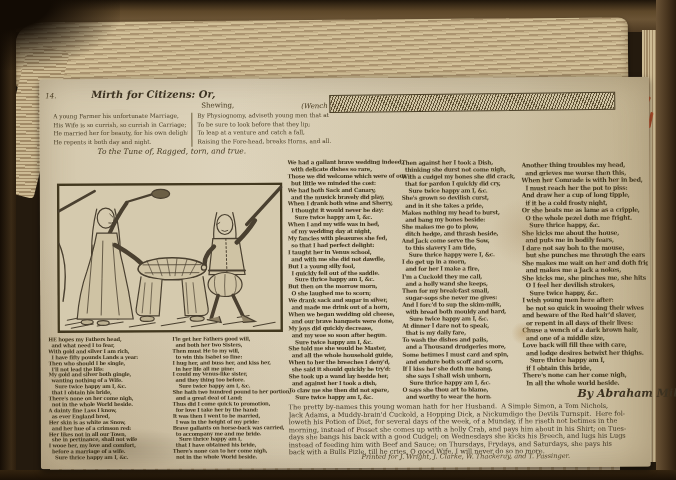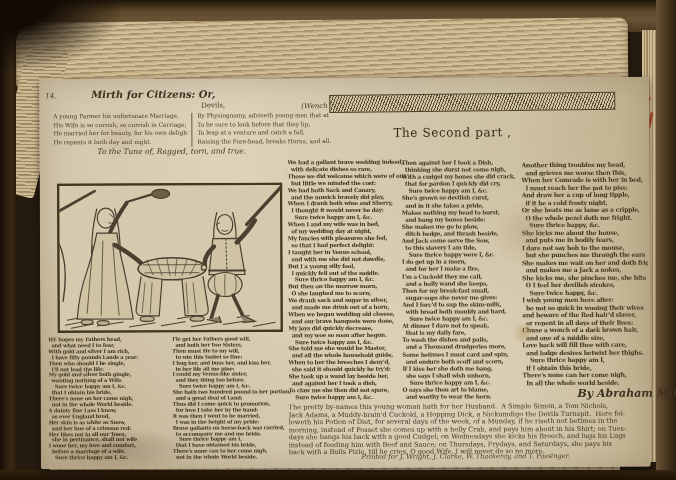--- a/index.html
+++ b/index.html
@@ -76,29 +76,28 @@
   <div class="red-mark" style="left:645px;top:96px;transform:rotate(24deg);"></div>
   <div class="red-mark" style="left:649px;top:112px;transform:rotate(12deg);"></div>
   <div class="red-mark" style="left:644px;top:126px;transform:rotate(30deg);height:10px;"></div>
   <div class="under-edge"></div>
   <div class="cover-bottom"></div>
 
   <div class="page">
 
     <div class="small-head" style="left:6px;top:13px;font-style:italic;">14.</div>
     <div class="title-line" style="left:52px;top:10px;">Mirth for Citizens: Or,</div>
-    <div class="small-head" style="left:162px;top:23px;">Devils,</div>
+    <div class="small-head" style="left:162px;top:23px;">Shewing,</div>
     <div class="small-head" style="left:262px;top:24px;font-style:italic;">(Wench in skip,</div>
     <div class="epi" style="left:14px;top:33px;width:134px;height:36px;"><div>A young Farmer his unfortunate Marriage,</div><div>His Wife is so currish, so currish in Carriage;</div><div>He married her for beauty, for his own delight,</div><div>He repents it both day and night.</div></div>
     <div class="divider" style="left:152px;top:34px;height:34px;"></div>
     <div class="epi" style="left:158px;top:33px;width:140px;height:36px;"><div>By Physiognomy, adviseth young men that at</div><div>To be sure to look before that they lip;</div><div>To leap at a venture and catch a fall,</div><div>Raising the Fore-head, breaks Horns, and all.</div></div>
     <div class="tune" style="left:58px;top:68px;">To the Tune of,  Ragged, torn, and true.</div>
 
     <div class="orn-bar" style="left:290px;top:16px;width:284px;height:16px;"></div>
-    <div class="sp-head" style="left:354px;top:48px;">The Second part ,</div>
 
     <div class="woodcut" style="left:17px;top:104px;">
       <svg width="226" height="150" viewBox="0 0 226 150">
         <rect x="1.5" y="1.5" width="223" height="147" fill="#d5caae" stroke="#42381f" stroke-width="2.4"></rect>
         <g stroke="#4a4030" fill="none" stroke-width="1.2" stroke-linecap="round">
 
           <g stroke-width="1">
             <path d="M8,142 L30,138 M14,145 L36,141 M40,143 L66,139 M72,144 L98,140 M104,143 L128,139 M134,144 L160,140 M166,142 L192,138 M196,144 L218,140"></path>
             <path d="M10,137 l10,-2 M60,136 l12,-2 M120,136 l12,-2 M180,135 l12,-2"></path>
           </g>

